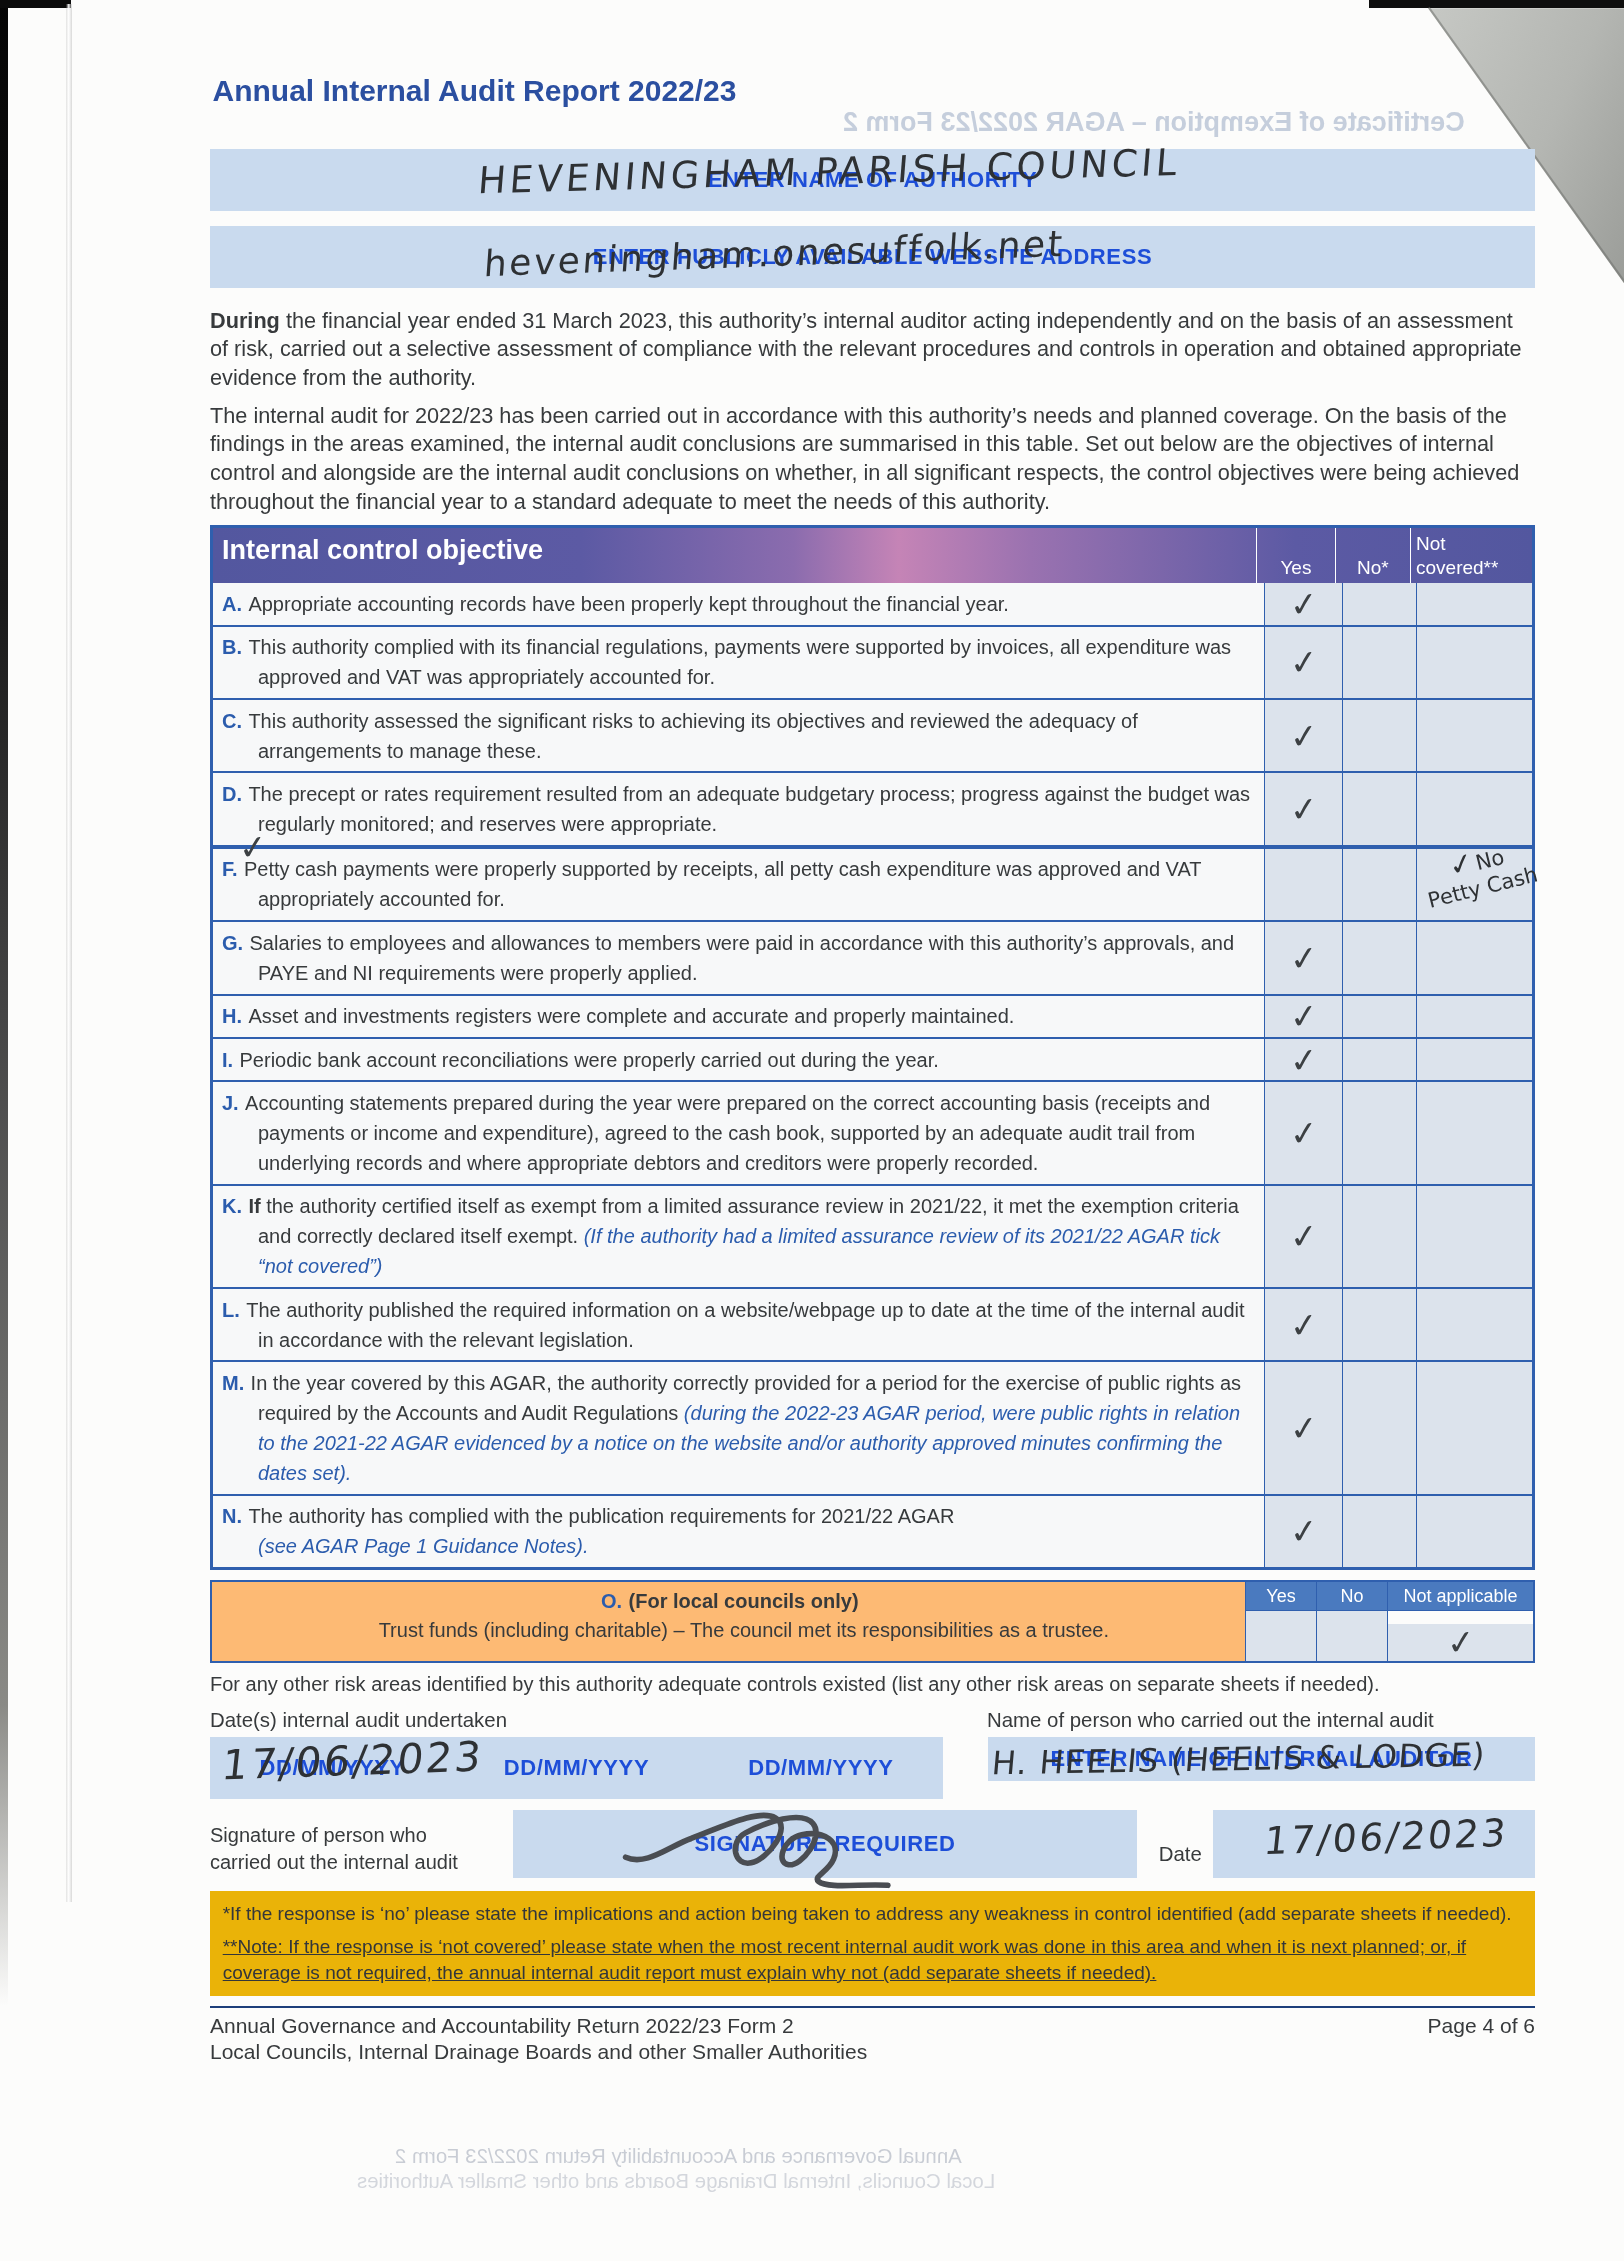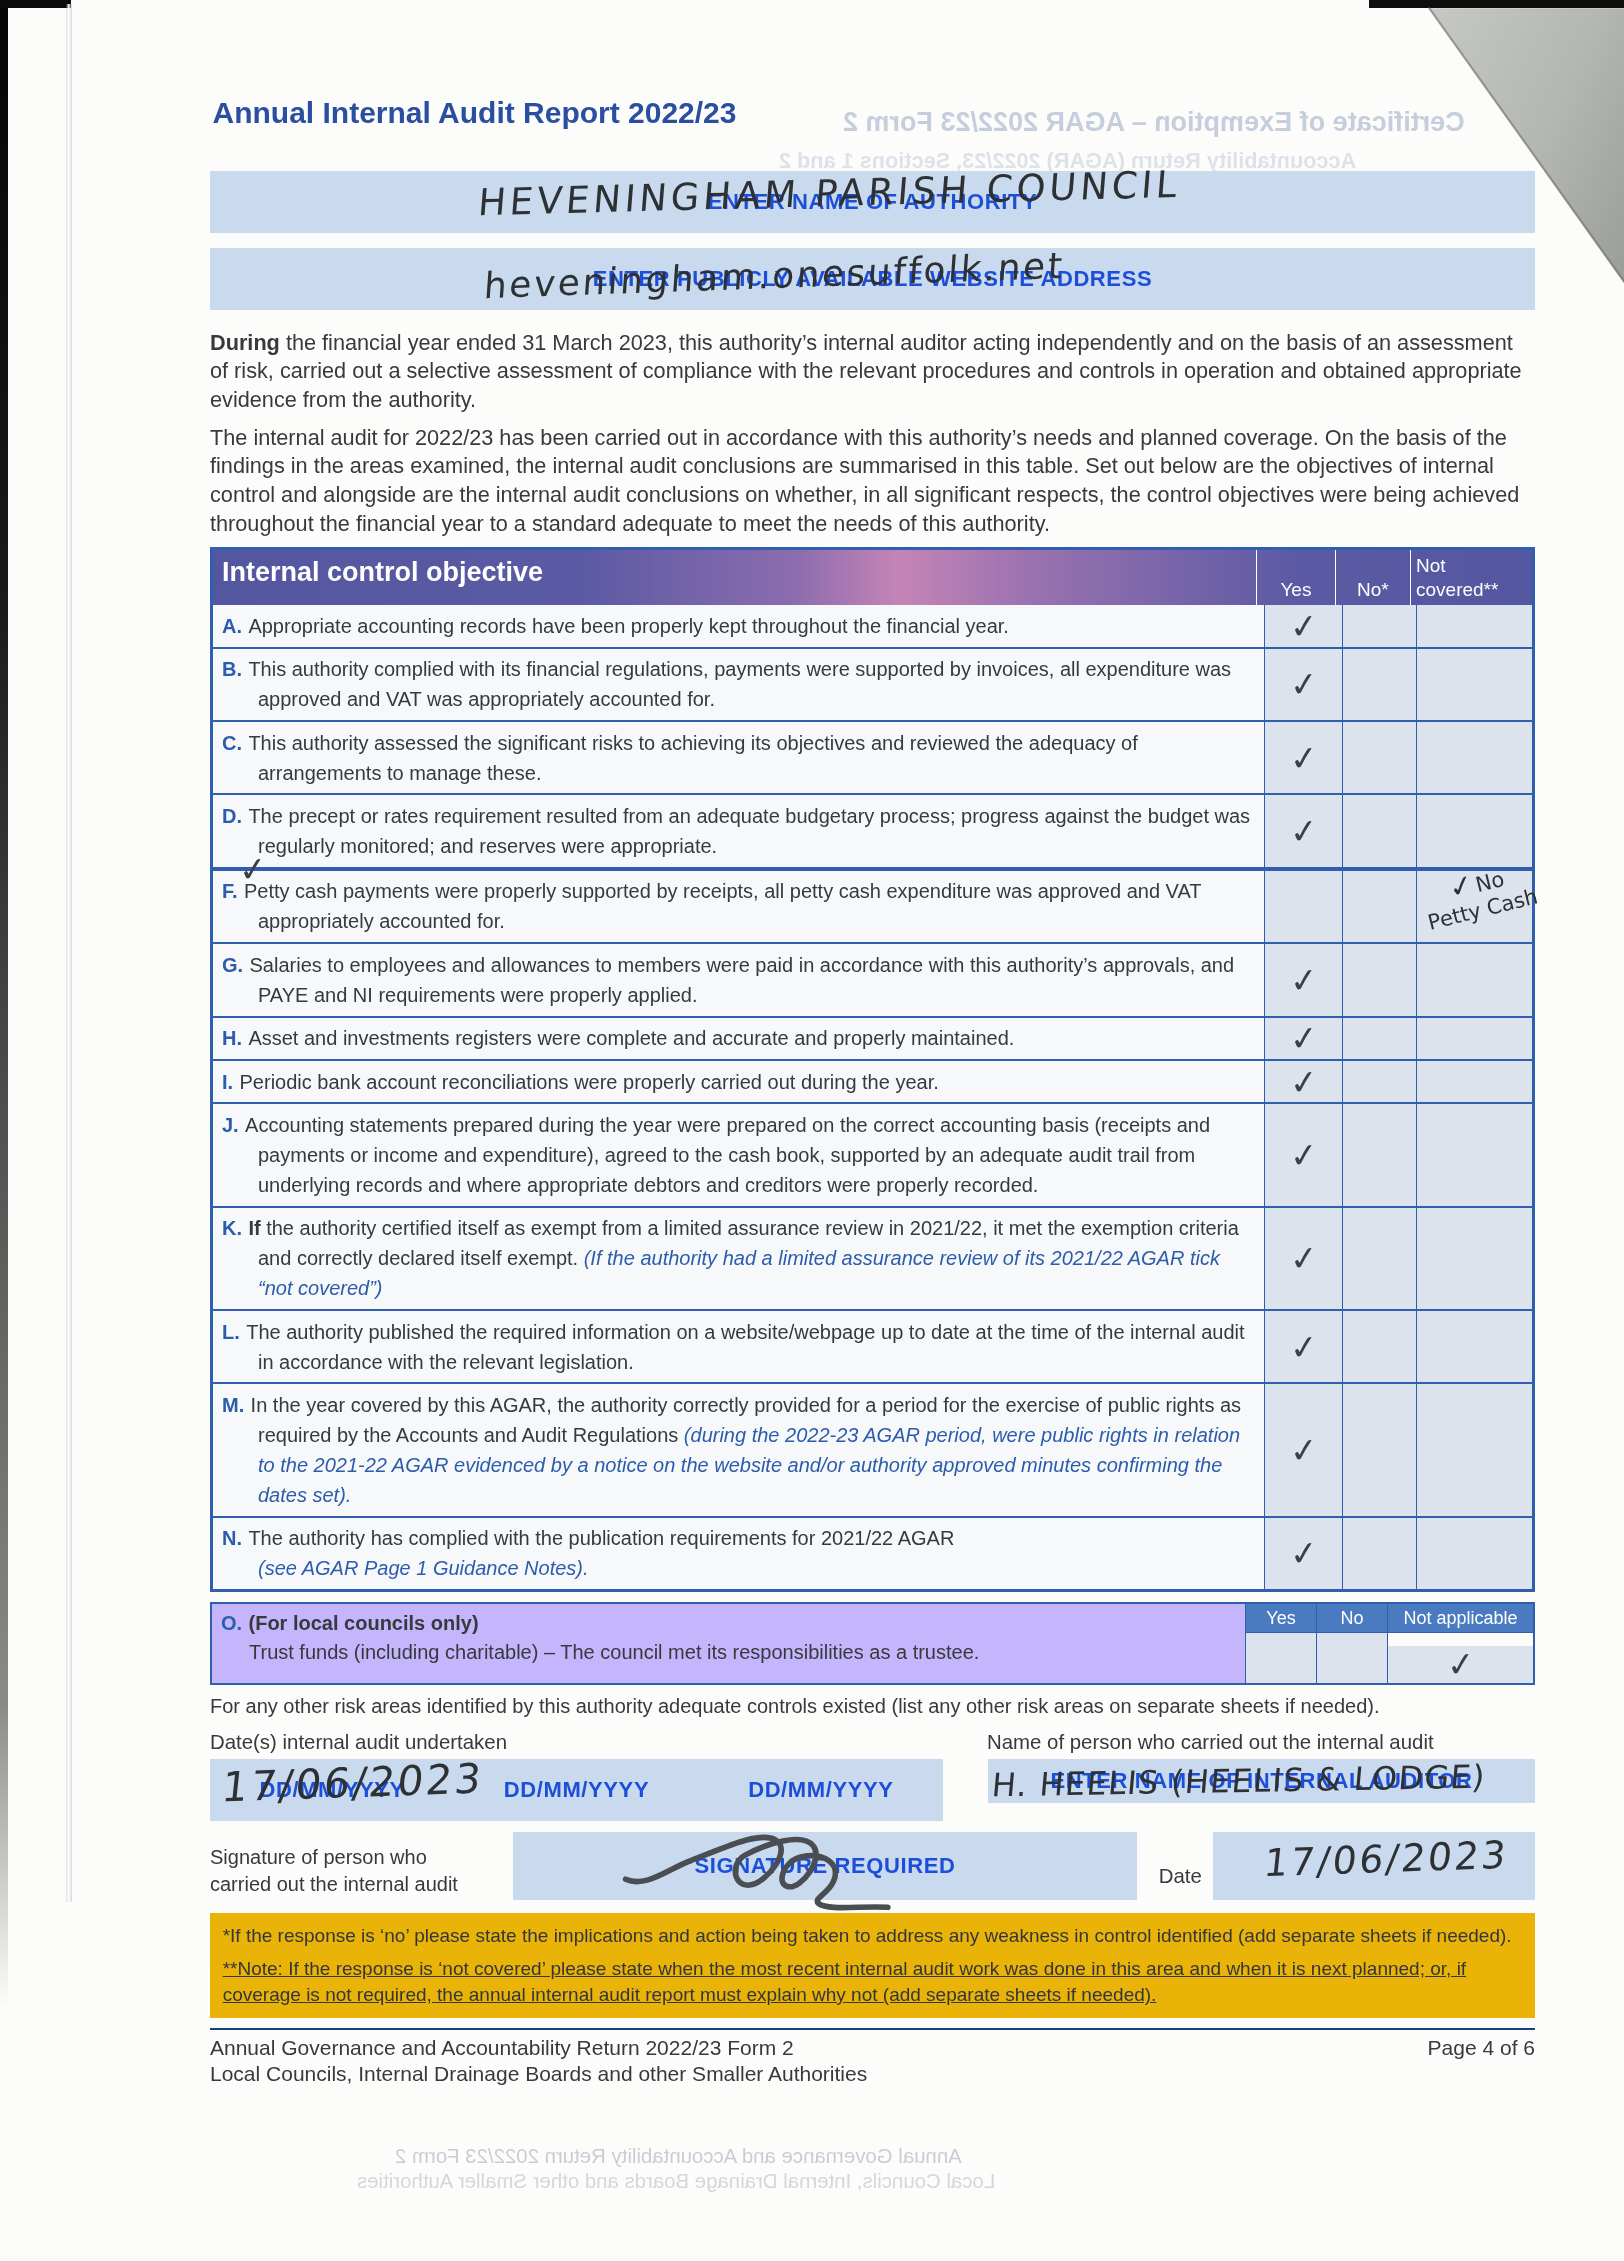--- a/index.html
+++ b/index.html
@@ -17,21 +17,21 @@
      background:linear-gradient(115deg,#c6c8c4 0%,#b4b6b2 55%,#9b9d99 100%);}
   .fold-line{position:absolute;left:1428px;top:8.3px;width:1.9px;height:338px;
      background:rgba(110,112,108,.55);transform:rotate(-35.5deg);transform-origin:top left;}
   
   .ghost{position:absolute;transform:scaleX(-1);font-weight:bold;white-space:nowrap;pointer-events:none;}
   .g1{top:107px;right:159px;font-size:27px;color:rgba(70,100,150,.30);}
   .g2{top:148px;right:268px;font-size:21.7px;color:rgba(100,125,160,.20);}
   .g3{top:2145px;left:395px;font-size:20.4px;color:rgba(115,125,150,.38);font-weight:normal;}
   .g4{top:2170px;left:357px;font-size:20.4px;color:rgba(115,125,150,.30);font-weight:normal;}
   
-  .content{position:absolute;left:210px;top:96px;width:1325px;}
+  .content{position:absolute;left:210px;top:74px;width:1325px;}
   .title{font-size:30px;font-weight:bold;color:#2b4fa0;margin:0 0 41px 2.5px;}
   .band{background:#c9daee;position:relative;}
   .band .ph{color:#1d4ed8;font-weight:bold;font-size:22px;letter-spacing:0.6px;}
   .band1,.band2{height:62px;display:flex;align-items:center;justify-content:center;}
   .band1{margin-bottom:14.7px;}
   .band2{margin-bottom:19px;}
   .hand{font-family:"DejaVu Sans",sans-serif;color:#2e3134;white-space:nowrap;}
   .hw-authority{position:absolute;left:268px;top:1.3px;font-size:37px;letter-spacing:3.8px;transform:rotate(-1.5deg) skewX(-6deg);}
   .hw-website{position:absolute;left:274px;top:7.6px;font-size:36px;letter-spacing:2.5px;transform:rotate(-2deg) skewX(-6deg);}
   .para{font-size:21.7px;line-height:1.32;margin:0 0 9px 0;}
@@ -54,21 +54,21 @@
   .guide.block{display:block;text-indent:0;}
   .tickcell{position:relative;background:#dce3ec;border-left:1.9px solid #2f5fae;}
   .t-yes{width:78px;} .t-no{width:74px;} .t-nc{width:116px;}
   .tick{position:absolute;left:50%;top:50%;transform:translate(-50%,-50%) rotate(-6deg);
      font-family:"DejaVu Sans",sans-serif;font-size:34px;color:#3c4043;font-weight:bold;}
   .note-hand{position:absolute;left:6.4px;top:-3.8px;transform:rotate(-14deg);
      font-size:21px;line-height:1.1;text-align:center;z-index:5;}
   .note-hand .tickinline{font-size:29px;font-weight:bold;margin-right:2.5px;font-family:"DejaVu Sans",sans-serif;}
   
   .otable{display:flex;border:2.5px solid #2f5fae;margin-top:10.2px;}
-  .o-obj{flex:1;background:#c4b5fd;padding:5.1px 6.4px 6.4px 9px;font-size:20px;line-height:1.45;}
+  .o-obj{flex:1;background:#fdba74;padding:5.1px 6.4px 6.4px 9px;font-size:20px;line-height:1.45;text-align:center;}
   .o-line2{padding-left:28px;}
   .ocol{display:flex;flex-direction:column;border-left:1.9px solid #2f5fae;}
   .oc-yes{width:70px;} .oc-no{width:70px;} .oc-na{width:145px;gap:13px;}
   .ocol .oh{background:#4a7abf;color:#fff;text-align:center;font-size:18px;padding:3.2px 0;border-bottom:1.9px solid #2f5fae;white-space:nowrap;}
   .ocol .ob{flex:1;background:#dce3ec;position:relative;min-height:37px;}
   
   .riskline{font-size:20px;margin:10.2px 0 0 0;}
   .lblrow{display:flex;margin-top:12.7px;font-size:20.4px;}
   .lbl-date{width:777px;} .lbl-name{flex:1;}
   .bandrow{display:flex;margin-top:5.1px;}

